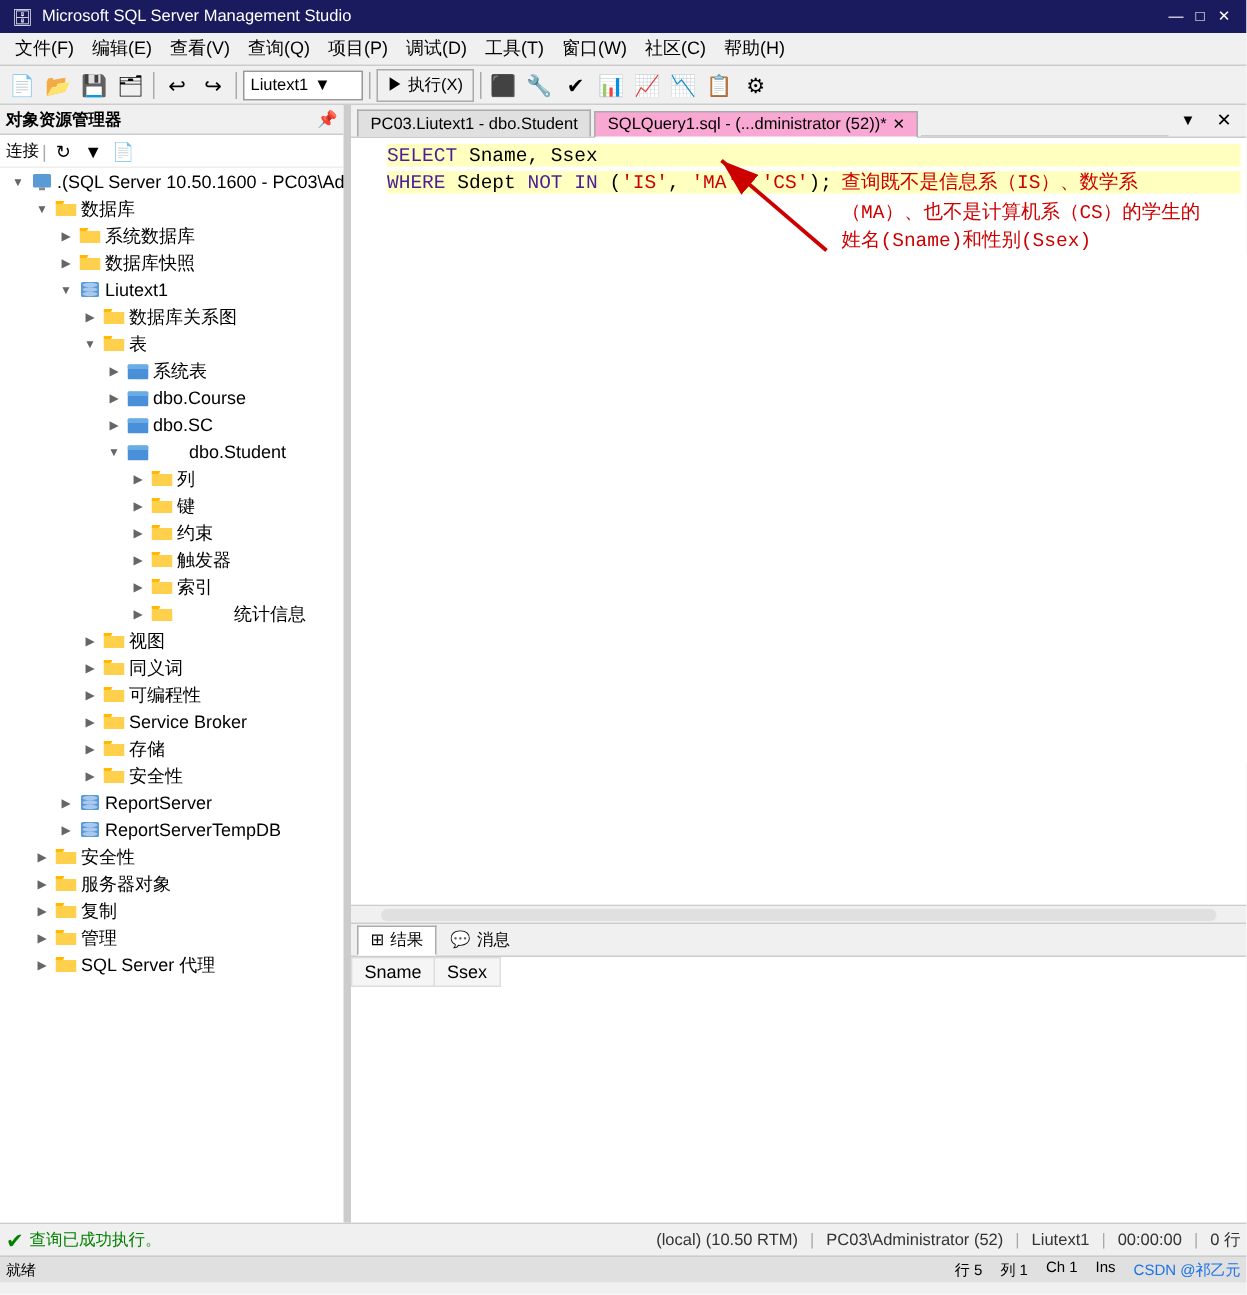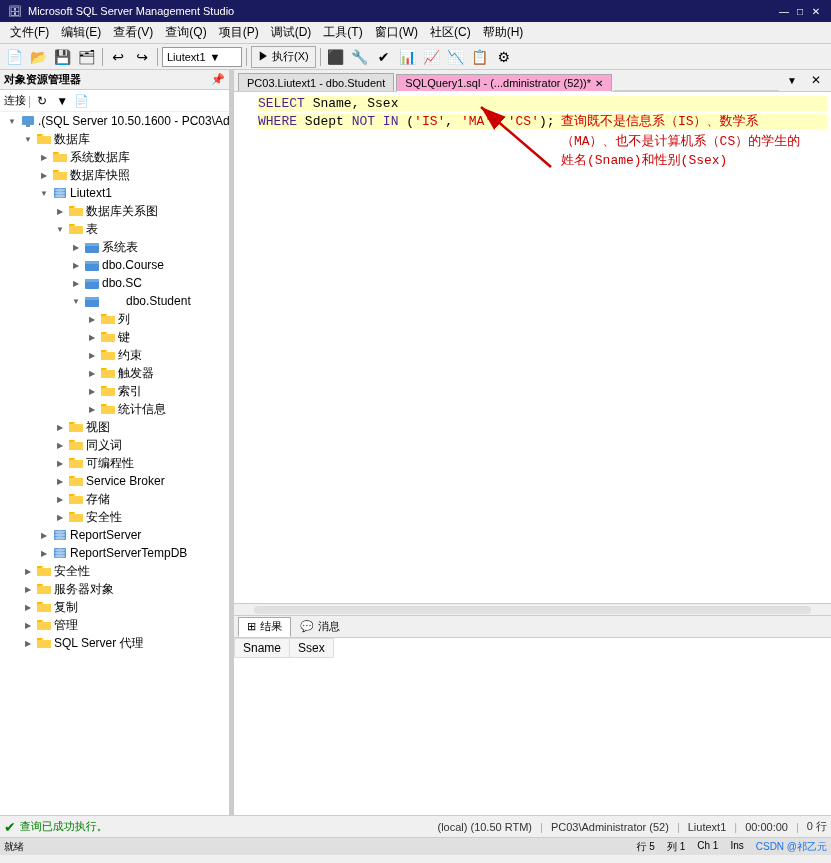--- a/index.html
+++ b/index.html
@@ -472,21 +472,21 @@
           <span class="tree-label" style="font-size: 12px;">索引</span>
         </div>
         <div class="tree-item" style="padding-left: 84px;">
           <span class="tree-expand" style="color: rgb(102, 102, 102); font-size: 8px;">▶</span>
           <span class="tree-icon">
             <svg width="14" height="12" viewBox="0 0 14 12">
               <path d="M0 3 L0 11 L14 11 L14 3 Z" fill="#ffd04b"></path>
               <path d="M0 3 L5 3 L6 1 L0 1 Z" fill="#ffb900"></path>
             </svg>
           </span>
-          <span class="tree-label" style="font-size: 12px;">统计信息</span>
+          <span class="tree-label" style="font-size: 12px; margin-left: 38px;">统计信息</span>
         </div>
         <div class="tree-item" style="padding-left: 52px;">
           <span class="tree-expand" style="color: rgb(102, 102, 102); font-size: 8px;">▶</span>
           <span class="tree-icon">
             <svg width="14" height="12" viewBox="0 0 14 12">
               <path d="M0 3 L0 11 L14 11 L14 3 Z" fill="#ffd04b"></path>
               <path d="M0 3 L5 3 L6 1 L0 1 Z" fill="#ffb900"></path>
             </svg>
           </span>
           <span class="tree-label" style="font-size: 12px;">视图</span>

